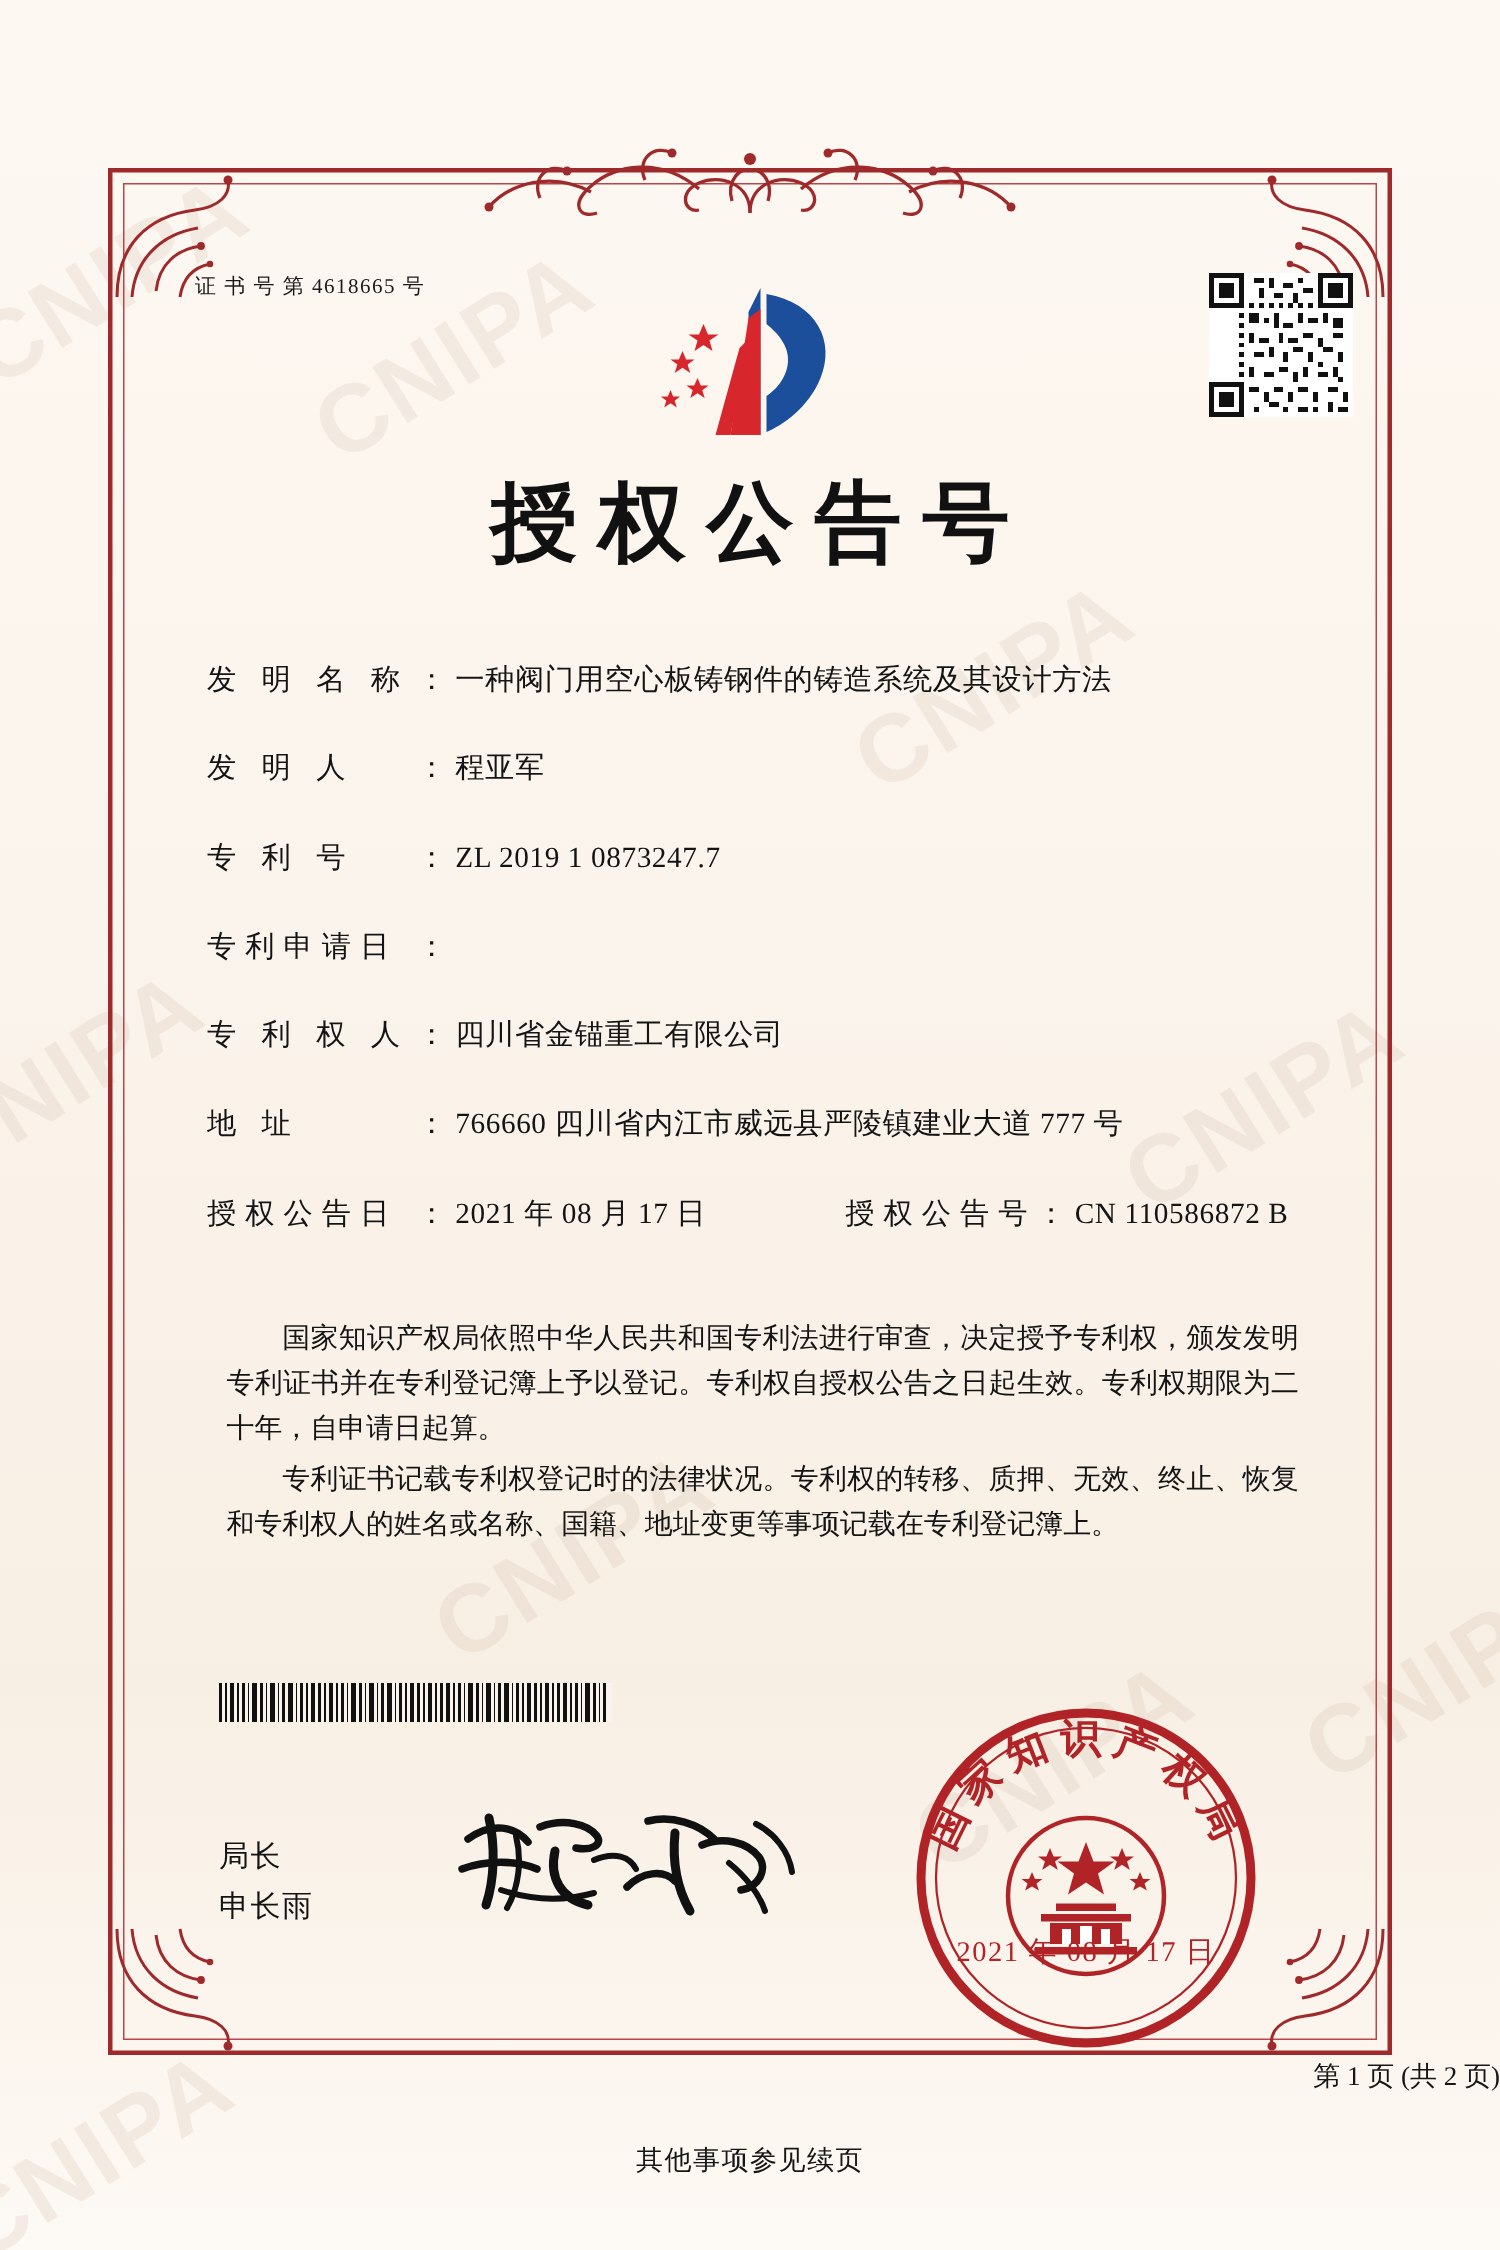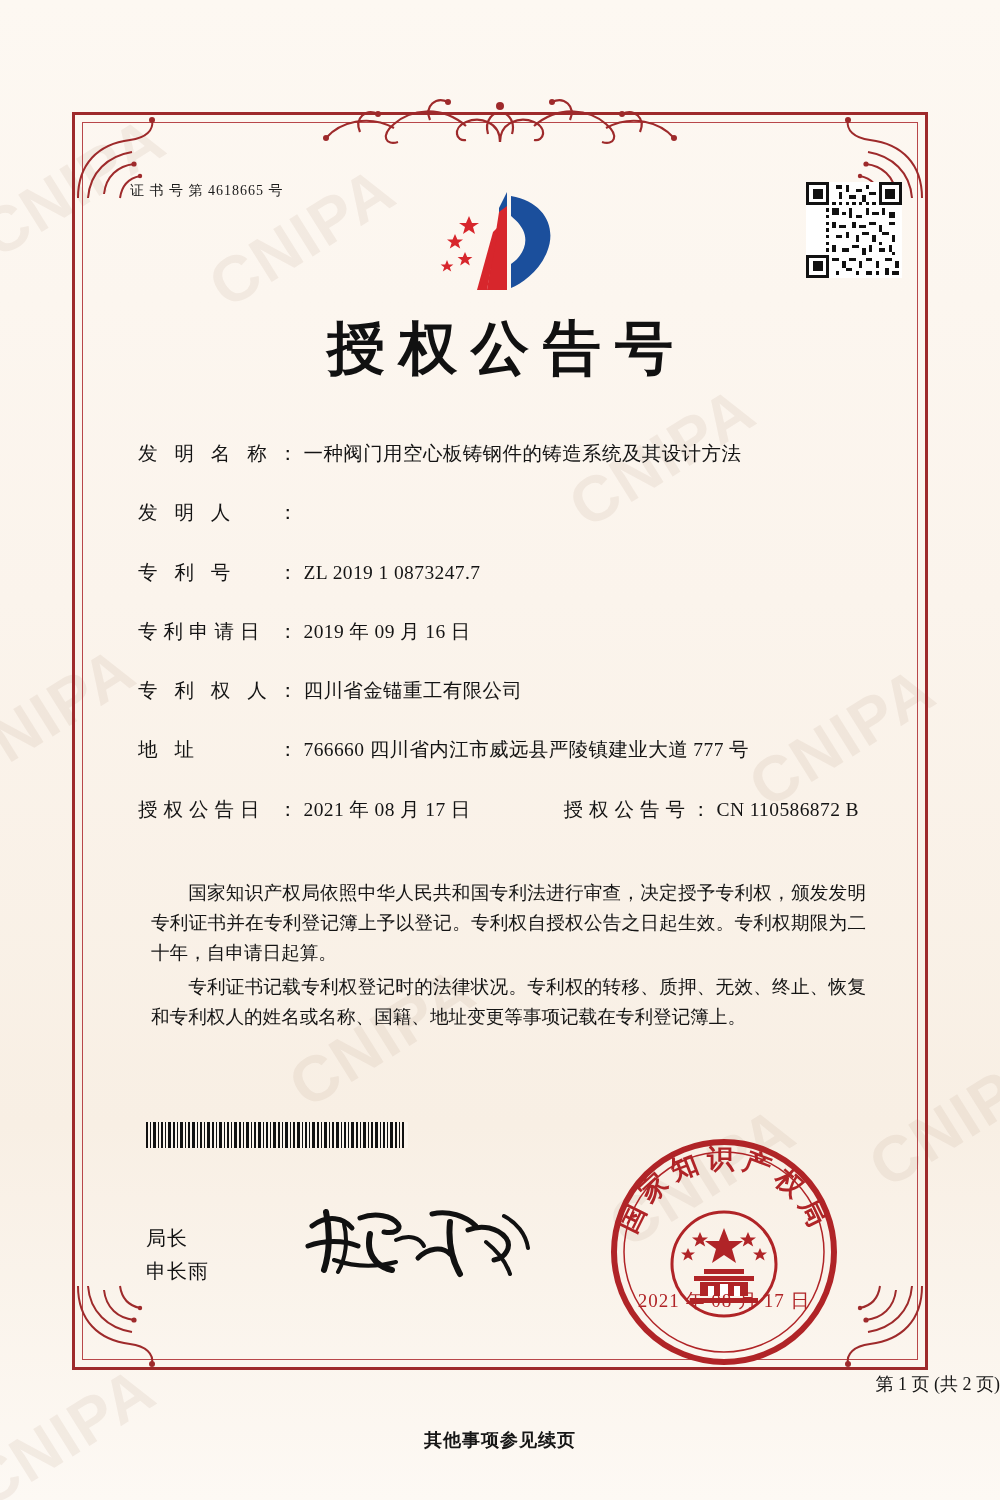--- a/index.html
+++ b/index.html
@@ -228,21 +228,20 @@
   }
   .footnote {
     position: absolute;
     left: 0;
     right: 0;
     top: 1428px;
     text-align: center;
     font-size: 18px;
     color: #161616;
     letter-spacing: 1px;
-    font-weight: bold;
   }
 </style>
 </head>
 <body>
 
 <div class="page">
 
   <div class="watermarks">
     <span class="wm" style="left:-30px; top:150px; font-size:64px;">CNIPA</span>
     <span class="wm" style="left:200px; top:200px; font-size:64px;">CNIPA</span>
@@ -465,30 +464,30 @@
 
   <div class="fields">
     <div class="field-row">
       <span class="f-label">发 明 名 称</span>
       <span class="f-colon">：</span>
       <span class="f-value">一种阀门用空心板铸钢件的铸造系统及其设计方法</span>
     </div>
     <div class="field-row">
       <span class="f-label">发 明 人</span>
       <span class="f-colon">：</span>
+      <span class="f-value">程亚军</span>
     </div>
     <div class="field-row">
       <span class="f-label">专 利 号</span>
       <span class="f-colon">：</span>
       <span class="f-value">ZL 2019 1 0873247.7</span>
     </div>
     <div class="field-row">
       <span class="f-label">专利申请日</span>
       <span class="f-colon">：</span>
-      <span class="f-value">2019 年 09 月 16 日</span>
     </div>
     <div class="field-row">
       <span class="f-label">专 利 权 人</span>
       <span class="f-colon">：</span>
       <span class="f-value">四川省金锚重工有限公司</span>
     </div>
     <div class="field-row">
       <span class="f-label">地 址</span>
       <span class="f-colon">：</span>
       <span class="f-value">766660 四川省内江市威远县严陵镇建业大道 777 号</span>

